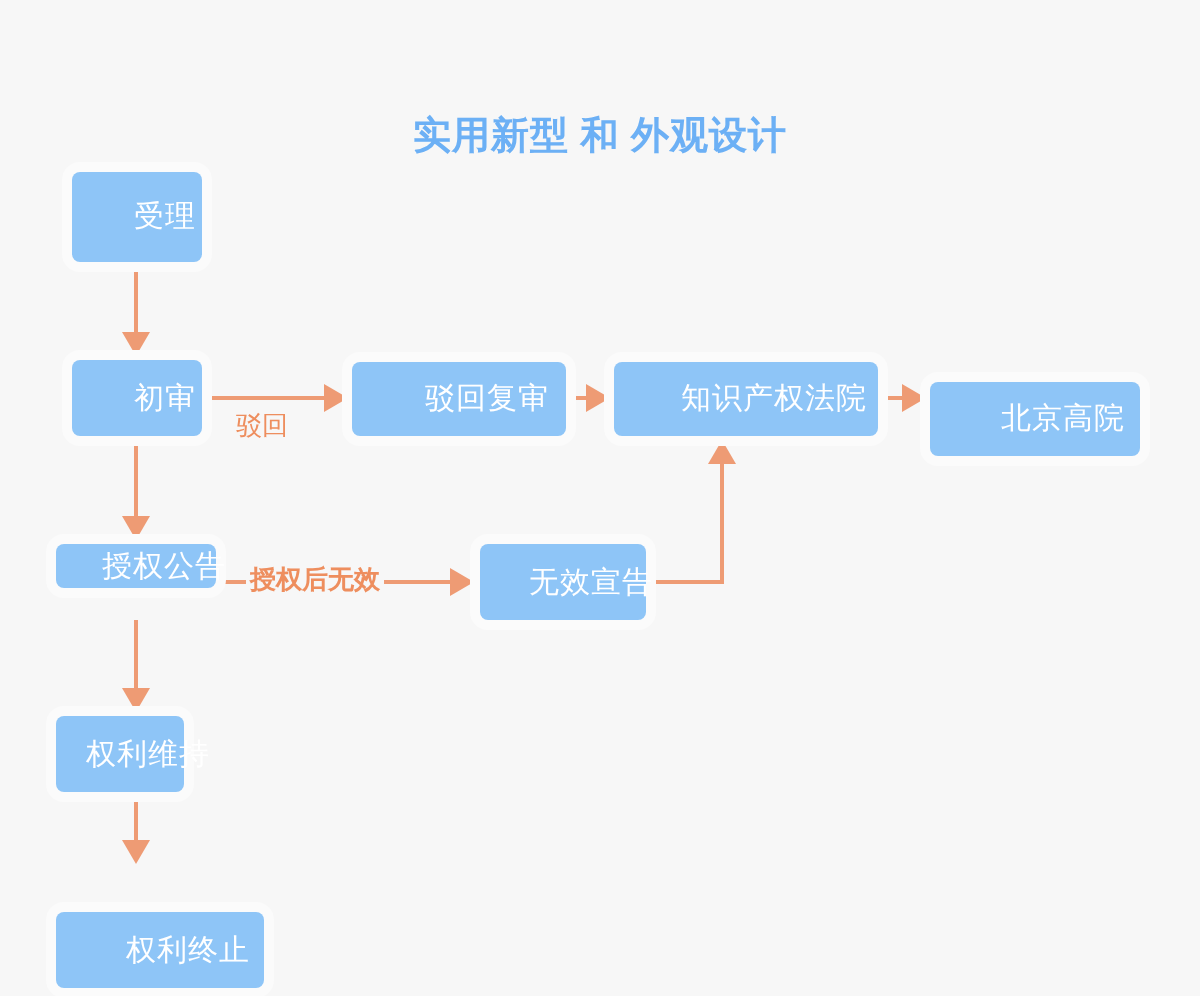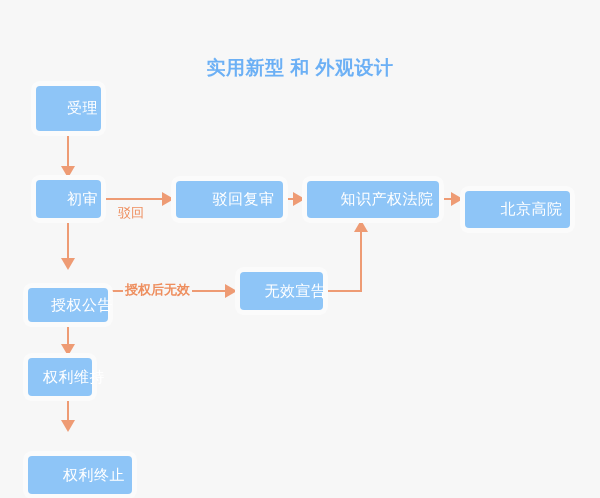--- a/index.html
+++ b/index.html
@@ -126,21 +126,21 @@
   <div class="node" style="left:36px; top:86px; width:65px; height:45px;">受理</div>
 
   <div class="node" style="left:36px; top:180px; width:65px; height:38px;">初审</div>
 
   <div class="node" style="left:176px; top:181px; width:107px; height:37px;">驳回复审</div>
 
   <div class="node" style="left:307px; top:181px; width:132px; height:37px;">知识产权法院</div>
 
   <div class="node" style="left:465px; top:191px; width:105px; height:37px;">北京高院</div>
 
-  <div class="node" style="left:28px; top:272px; width:80px; height:34px;margin-top:16px;">授权公告</div>
+  <div class="node" style="left:28px; top:272px; width:80px; height:22px;">授权公告</div>
 
   <div class="node" style="left:240px; top:272px; width:83px; height:38px;">无效宣告</div>
 
   <div class="node" style="left:28px; top:358px; width:64px; height:38px;">权利维持</div>
 
   <div class="node" style="left:28px; top:456px; width:104px; height:38px;">权利终止</div>
 
 </div>
 
 </body></html>

